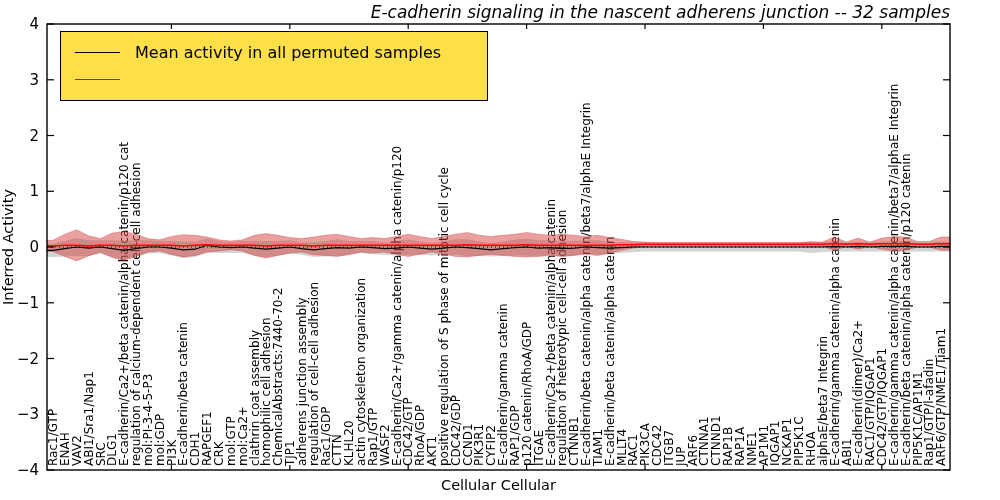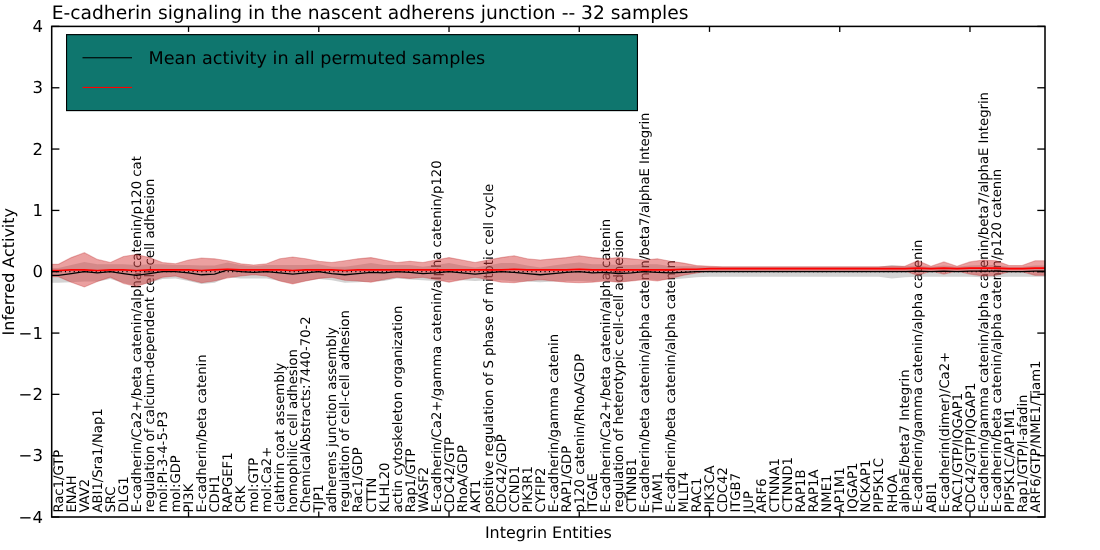--- a/index.html
+++ b/index.html
@@ -1,31 +1,31 @@
 <!DOCTYPE html>
 <html><head>
 <meta charset="utf-8">
 <style>
   html,body{margin:0;padding:0;background:#ffffff;}
   .figure{
     position:relative;width:1000px;height:500px;background:#ffffff;overflow:hidden;
     font-family:"DejaVu Sans",sans-serif;color:#000;
   }
   .title{
-    position:absolute;left:47px;top:2px;width:903px;text-align:left;
-    font-size:17px;white-space:nowrap;
+    position:absolute;left:47px;top:2px;width:903px;text-align:right;
+    font-size:17px;white-space:nowrap;font-style:italic;
   }
   .xlabel{
     position:absolute;left:47px;top:477px;width:903px;text-align:center;
     font-size:14.5px;
   }
   svg{position:absolute;left:0;top:0;font-family:"DejaVu Sans",sans-serif;}
   .legend{
-    position:absolute;left:60px;top:31px;width:520px;box-sizing:border-box;
-    background:#0f766e;border:1.3px solid #000;padding:7px 10px 7px 14px;
+    position:absolute;left:60px;top:31px;width:428px;box-sizing:border-box;
+    background:#fde047;border:1.3px solid #000;padding:7px 10px 7px 14px;
   }
   .legend-row{display:flex;align-items:center;height:27px;}
   .legend-swatch{width:45px;height:0;border-top:1.6px solid #000;margin-right:15px;flex:0 0 45px;}
   .legend-label{font-size:16px;white-space:nowrap;}
 </style>
 </head>
 <body>
 
 <div class="figure">
   <div class="title">E-cadherin signaling in the nascent adherens junction -- 32 samples</div>
@@ -157,14 +157,14 @@
     </svg>
   <div class="legend">
     <div class="legend-row">
       <span class="legend-swatch" style="border-top-color: rgb(0, 0, 0);"></span>
       <span class="legend-label">Mean activity in all permuted samples</span>
     </div>
     <div class="legend-row">
       <span class="legend-swatch" style="border-top-color: rgb(255, 0, 0);"></span>
     </div>
   </div>
-  <div class="xlabel">Integrin Entities</div>
+  <div class="xlabel">Cellular Cellular</div>
 </div>
 
 </body></html>

